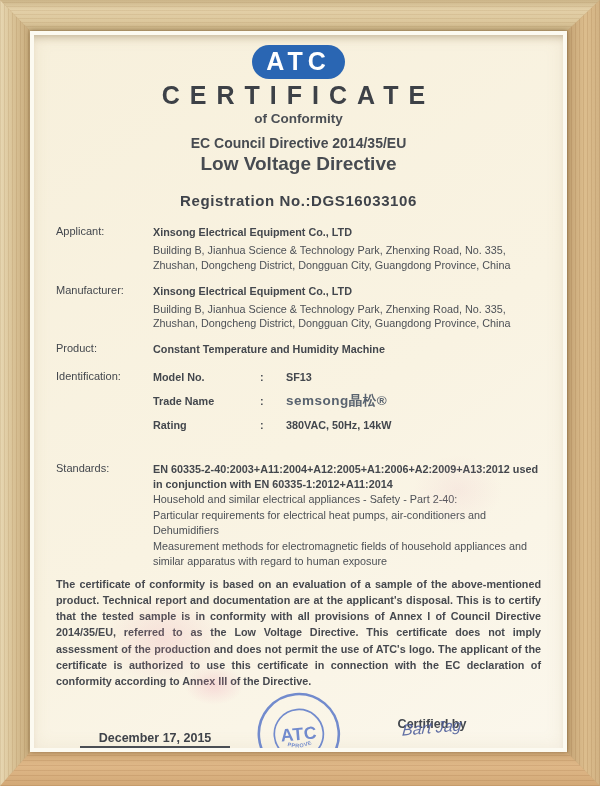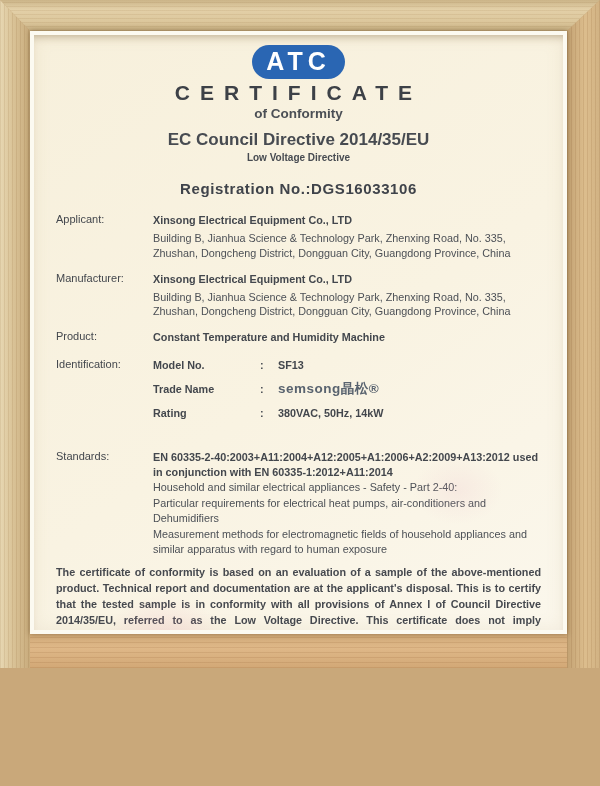--- a/index.html
+++ b/index.html
@@ -1,19 +1,19 @@
 <!DOCTYPE html>
 <html><head>
 <meta charset="utf-8">
 <style>
   * { margin:0; padding:0; box-sizing:border-box; }
   html,body { width:600px; height:786px; }
   body { font-family:"Liberation Sans","DejaVu Sans",sans-serif; background:#c9a87a; }
 
-  .scene { position:relative; width:600px; height:668px; overflow:hidden; }
+  .scene { position:relative; width:600px; height:786px; overflow:hidden; }
 
   
   .frame { position:absolute; z-index:1; }
   .frame-top { left:0; top:0; width:600px; height:31px;
     background:linear-gradient(180deg,#cbb488 0%,#e3d0a8 30%,#dcc79c 70%,#c5ad80 100%),
     repeating-linear-gradient(0deg, rgba(150,110,60,.10) 0 1px, transparent 1px 4px);
     background-blend-mode:multiply;
     clip-path:polygon(0 0,100% 0,calc(100% - 33px) 100%,30px 100%); }
   .frame-bottom { left:0; bottom:0; width:600px; height:34px;
     background:linear-gradient(180deg,#cfa877 0%,#dfb888 40%,#d2a876 100%),
@@ -43,36 +43,36 @@
     background:radial-gradient(ellipse at center, rgba(235,150,175,.22), transparent 70%); }
   .stain.s2 { left:150px; top:630px; width:60px; height:40px;
     background:radial-gradient(ellipse at center, rgba(235,140,170,.25), transparent 70%); }
   .stain.s3 { right:60px; top:420px; width:90px; height:70px;
     background:radial-gradient(ellipse at center, rgba(230,170,190,.15), transparent 70%); }
 
   
   .hdr { text-align:center; }
   .atc-pill { display:inline-block; background:#2a66b3; color:#fff; border-radius:17px;
     padding:1px 14px 3px; font-size:25px; font-weight:bold; letter-spacing:5px; line-height:30px; margin-top:2px; }
-  .title { font-size:21px; font-weight:bold; letter-spacing:10px; color:#3d4147; margin-top:2px; white-space:nowrap; }
+  .title { font-size:25px; font-weight:bold; letter-spacing:10px; color:#3d4147; margin-top:2px; white-space:nowrap; }
   .subtitle { font-size:13.5px; font-weight:bold; color:#4b4f55; margin-top:1px; }
-  .dir1 { font-size:17px; font-weight:bold; color:#474b51; margin-top:9px; }
-  .dir2 { font-size:10px; font-weight:bold; color:#474b51; margin-top:2px; }
+  .dir1 { font-size:14px; font-weight:bold; color:#474b51; margin-top:9px; }
+  .dir2 { font-size:19px; font-weight:bold; color:#474b51; margin-top:2px; }
   .reg { font-size:15px; font-weight:bold; color:#3f434a; margin-top:17px; letter-spacing:.6px; }
 
   
   .info { margin-top:16px; }
   .irow { display:flex; margin-bottom:11px; }
   .lbl { flex:none; width:97px; font-size:11px; font-weight:normal; color:#43474d; }
   .val { flex:1; font-size:10.8px; line-height:1.38; color:#4c5056; }
   .val .name { font-weight:bold; color:#43474d; margin-bottom:3px; }
   .idrow { display:flex; margin-bottom:7px; align-items:baseline; }
   .id-lbl { flex:none; width:107px; font-weight:bold; color:#43474d; }
   .id-colon { flex:none; width:18px; font-weight:bold; }
-  .id-val { font-weight:bold; color:#43474d; }
+  .id-val { font-weight:bold; color:#43474d;margin-left:8px; }
   .trade-logo { font-size:13.5px; font-weight:bold; letter-spacing:.5px; color:#59636f; }
   .std-line { margin-bottom:1px; }
   .std-line.b { font-weight:bold; color:#43474d; }
 
   
   .decl { margin-top:6px; font-size:10.8px; font-weight:bold; color:#46494f;
     text-align:justify; line-height:1.5; }
 
   
   .signoff { position:relative; height:122px; margin-top:4px; }

